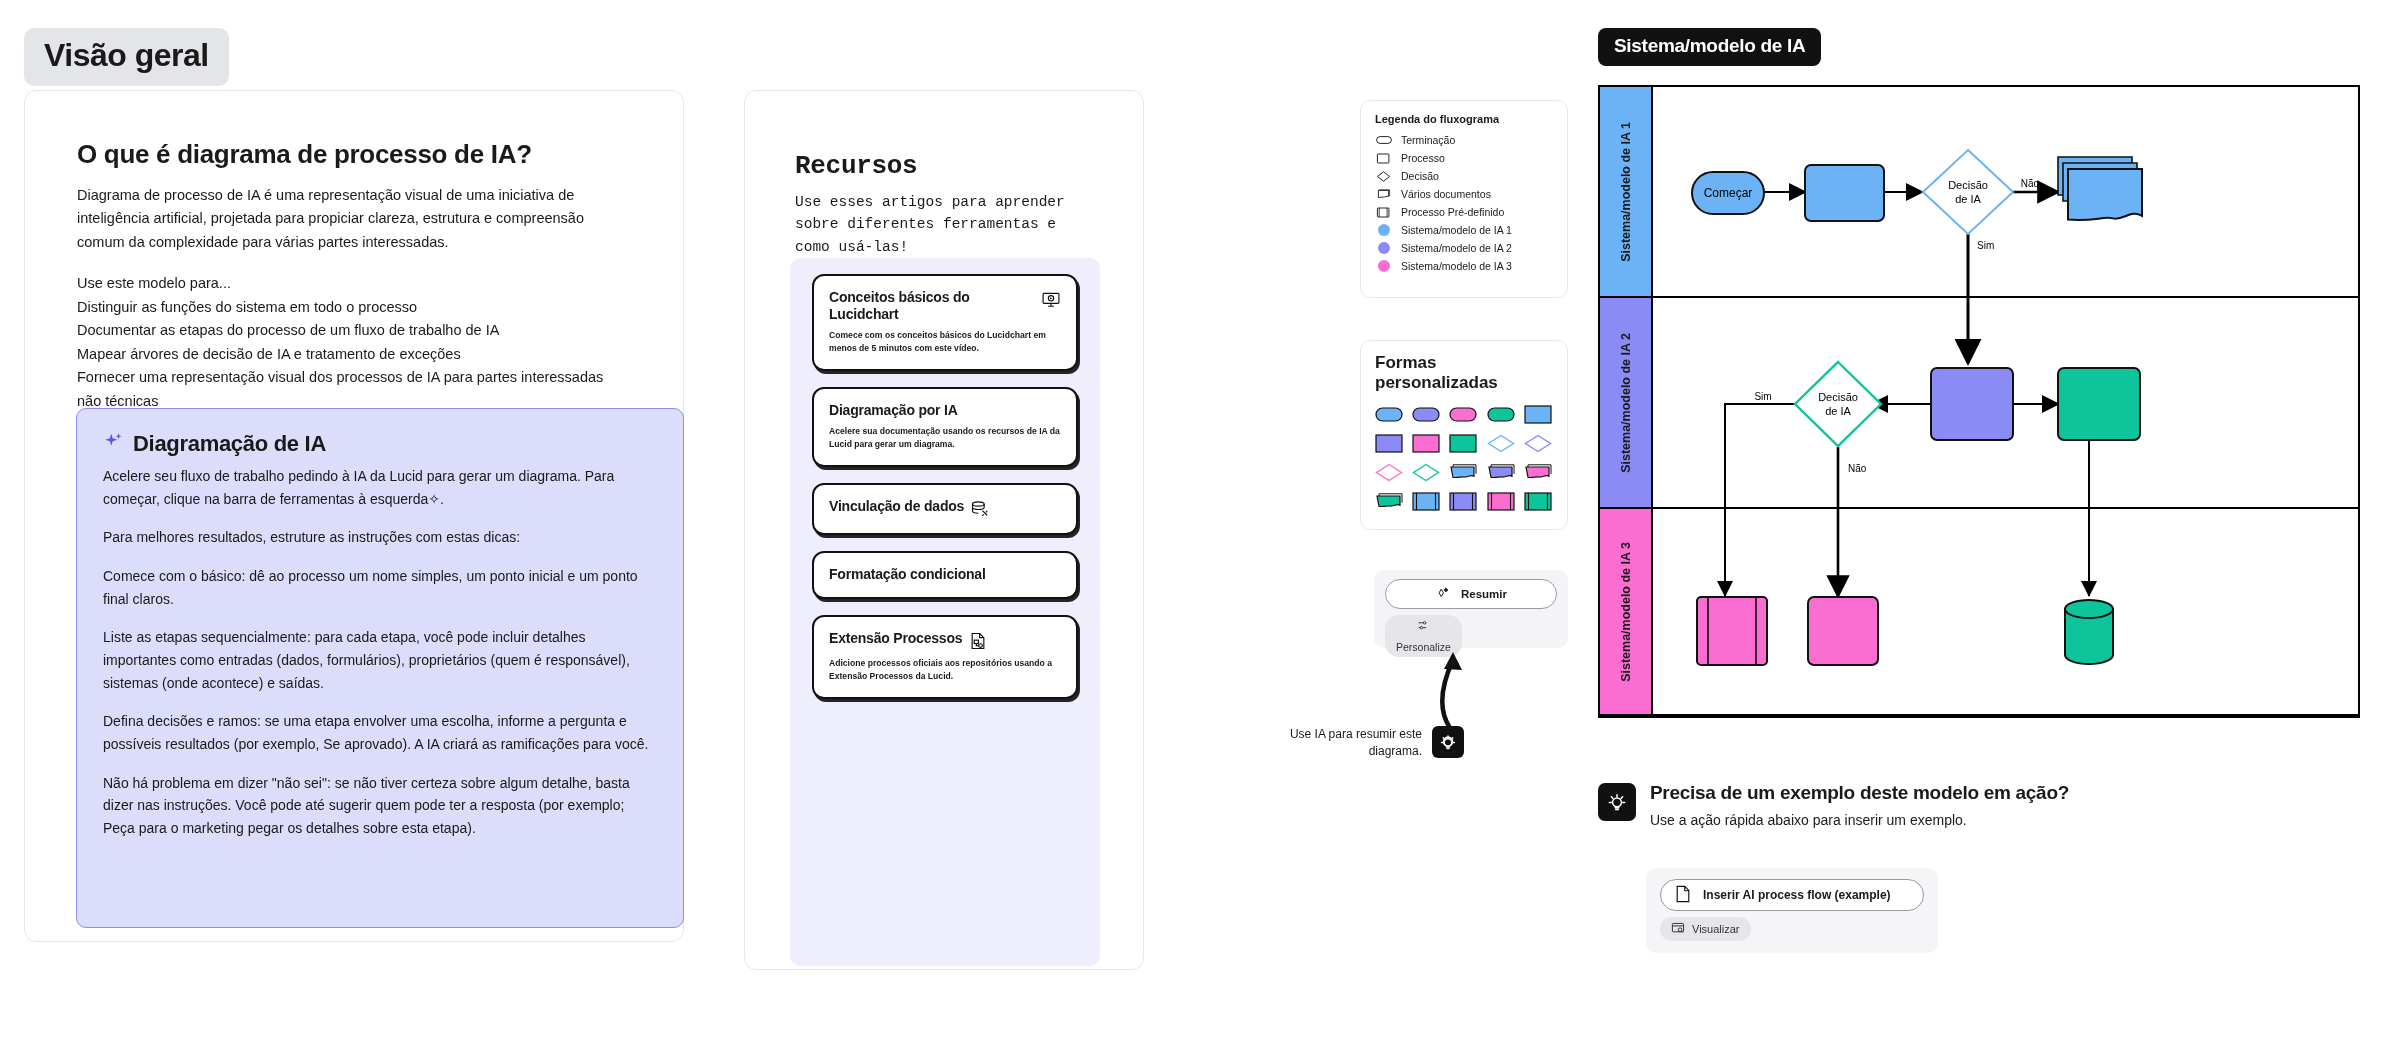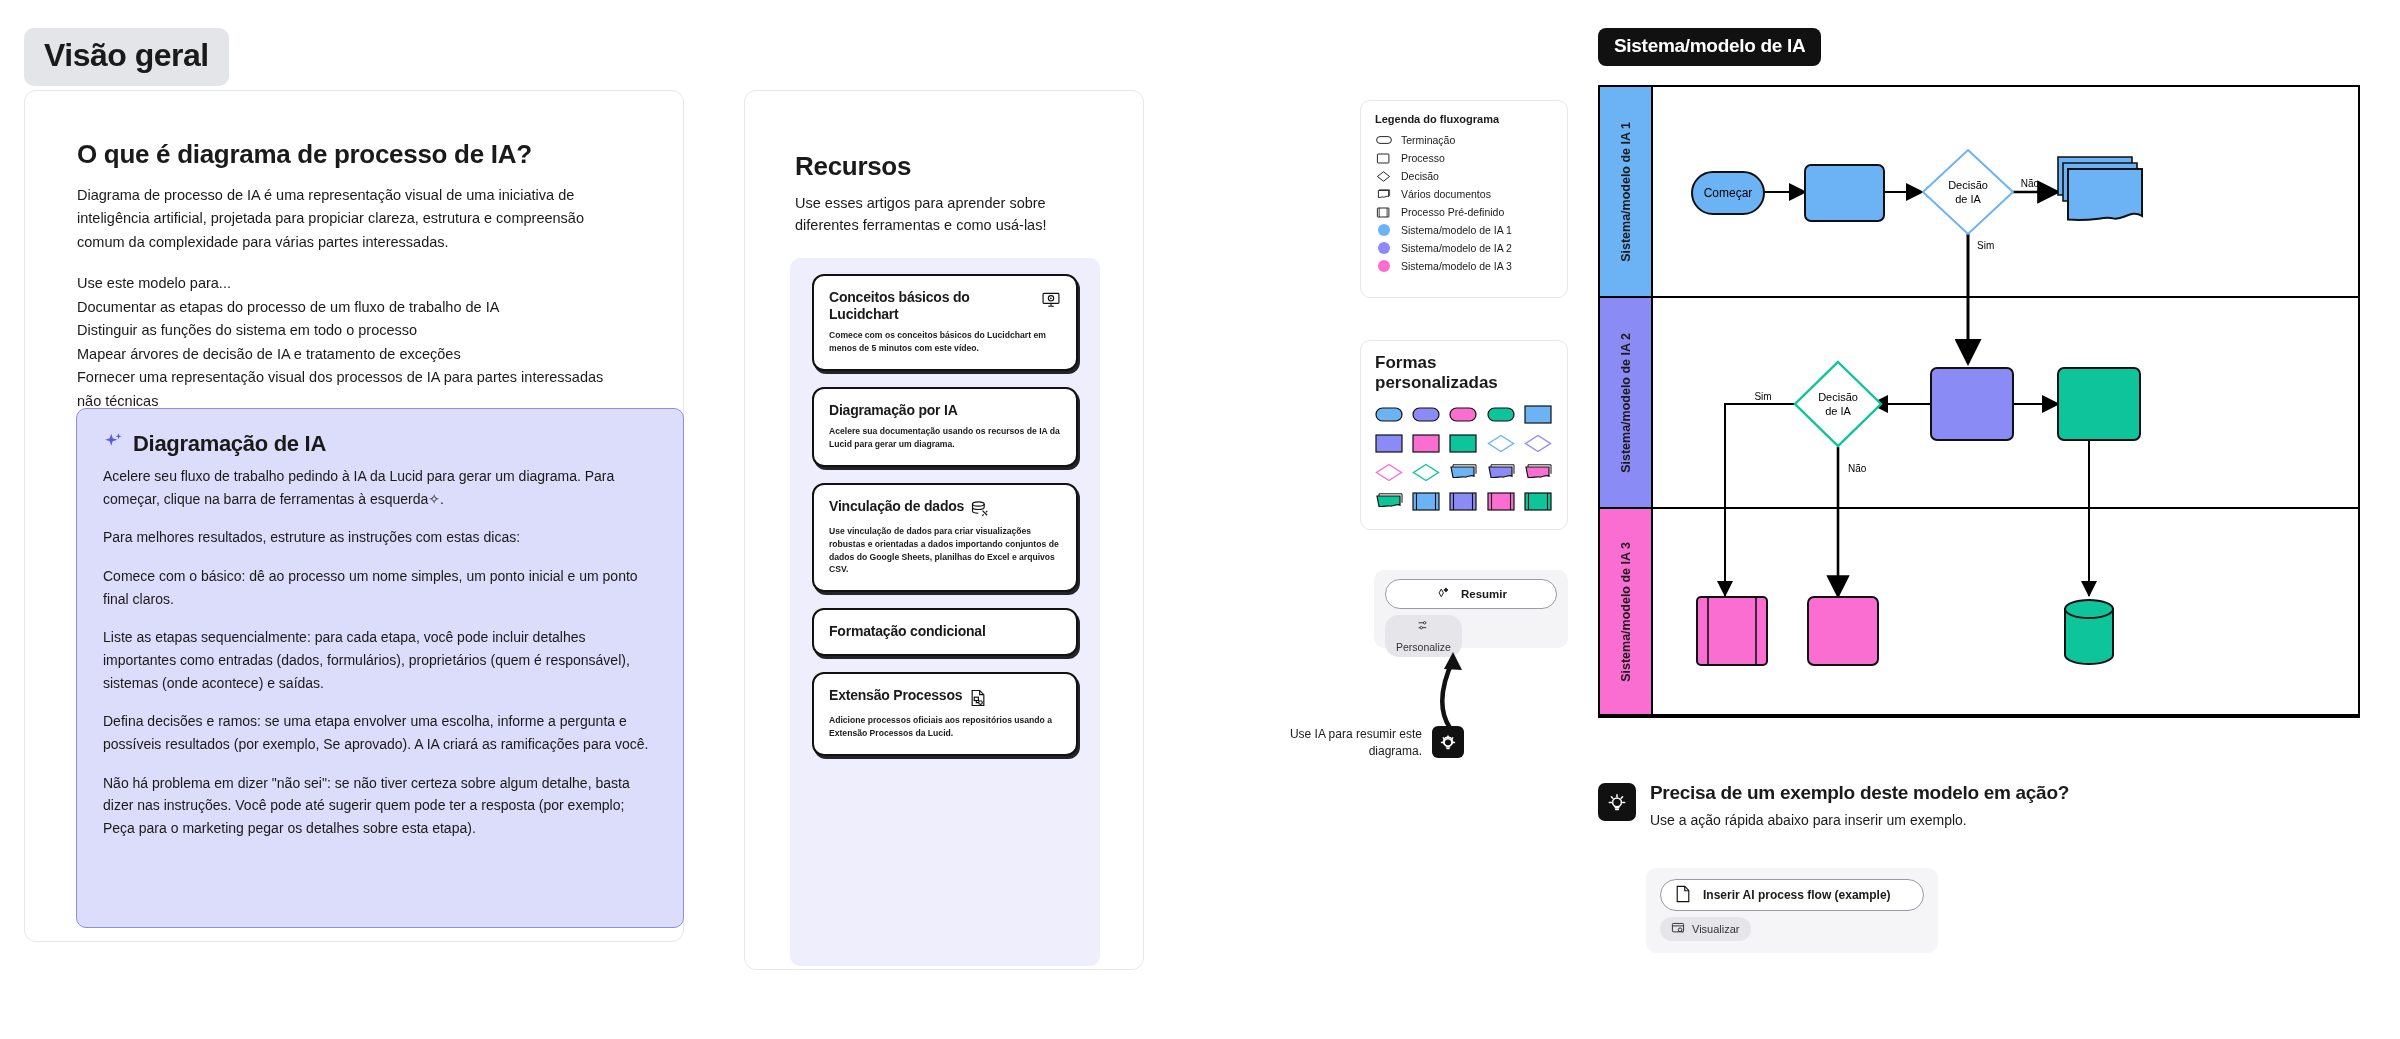--- a/index.html
+++ b/index.html
@@ -41,21 +41,21 @@
   .spark { color:#5b5be0; }
   .ai-p { font-size:14px; line-height:1.62; margin:0; }
   .ai-gap { height:16px; }
 
   
   #resources-card {
     position:absolute; left:744px; top:90px;
     width:400px; height:880px;
     background:#fff; border:1px solid #e6e7ea; border-radius:12px;
   }
-  #resources-inner { padding:60px 50px 0 50px; }
+  #resources-inner { padding:60px 50px 0 50px;font-family:Liberation Mono, monospace; }
   #resources-title { font-size:26px; font-weight:bold; margin:0 0 10px 0; letter-spacing:-0.3px; }
   #resources-sub { font-size:14.5px; line-height:1.55; margin:0; }
   #resources-list {
     position:absolute; left:790px; top:258px;
     width:310px; height:708px;
     background:#eeeefc; border-radius:10px;
     padding:16px 22px;
     display:flex; flex-direction:column; gap:16px;
   }
   .res-card {
@@ -170,22 +170,22 @@
 <body>
 
 <div id="overview-tab">Visão geral</div>
 
 <div id="overview-card">
   <div id="overview-inner">
     <h1 id="overview-title">O que é diagrama de processo de IA?</h1>
     <p class="ov-p">Diagrama de processo de IA é uma representação visual de uma iniciativa de inteligência artificial, projetada para propiciar clareza, estrutura e compreensão comum da complexidade para várias partes interessadas.</p>
     <div class="ov-gap"></div>
     <p class="ov-p">Use este modelo para...</p>
+    <p class="ov-p">Distinguir as funções do sistema em todo o processo</p>
     <p class="ov-p">Documentar as etapas do processo de um fluxo de trabalho de IA</p>
-    <p class="ov-p">Distinguir as funções do sistema em todo o processo</p>
     <p class="ov-p">Mapear árvores de decisão de IA e tratamento de exceções</p>
     <p class="ov-p">Fornecer uma representação visual dos processos de IA para partes interessadas não técnicas</p>
   </div>
 </div>
 
 <div id="ai-panel">
   <div id="ai-panel-head">
     <span class="spark">
       <svg width="22" height="22" viewBox="0 0 24 24">
         <path d="M9 3 L10.6 8 L15.6 9.6 L10.6 11.2 L9 16.2 L7.4 11.2 L2.4 9.6 L7.4 8 Z" fill="#5b5be0"></path>
@@ -243,21 +243,20 @@
       <div class="res-card-title">Vinculação de dados</div>
       <span class="res-icon">
         <svg width="20" height="20" viewBox="0 0 24 24" fill="none" stroke="#111" stroke-width="1.4">
           <ellipse cx="10" cy="6" rx="7" ry="2.6"></ellipse>
           <path d="M3 6 v4 c0 1.4 3.1 2.6 7 2.6 s7-1.2 7-2.6 V6"></path>
           <path d="M3 10.5 v4 c0 1.4 3.1 2.6 7 2.6"></path>
           <path d="M15 14 l5.5 5.5 M20.8 14.2 l-1.8 1.8 M16.5 18.4 l-1.8 1.8"></path>
         </svg>
       </span>
     </div>
-    <div class="res-card-body">Use vinculação de dados para criar visualizações robustas e orientadas a dados importando conjuntos de dados do Google Sheets, planilhas do Excel e arquivos CSV.</div>
   </div>
 
   <div class="res-card">
     <div class="res-card-head">
       <div class="res-card-title">Formatação condicional</div>
     </div>
   </div>
 
   <div class="res-card">
     <div class="res-card-head">

